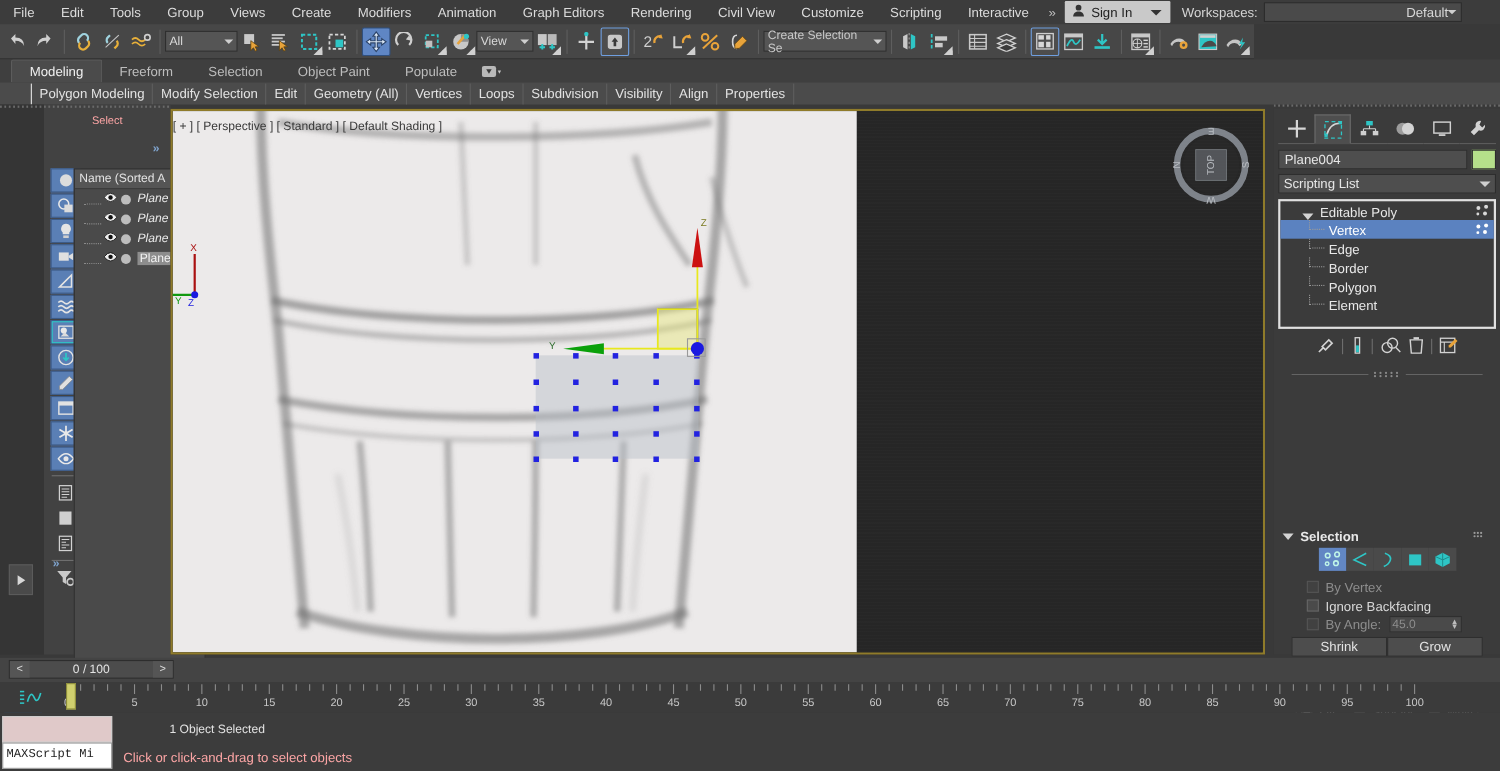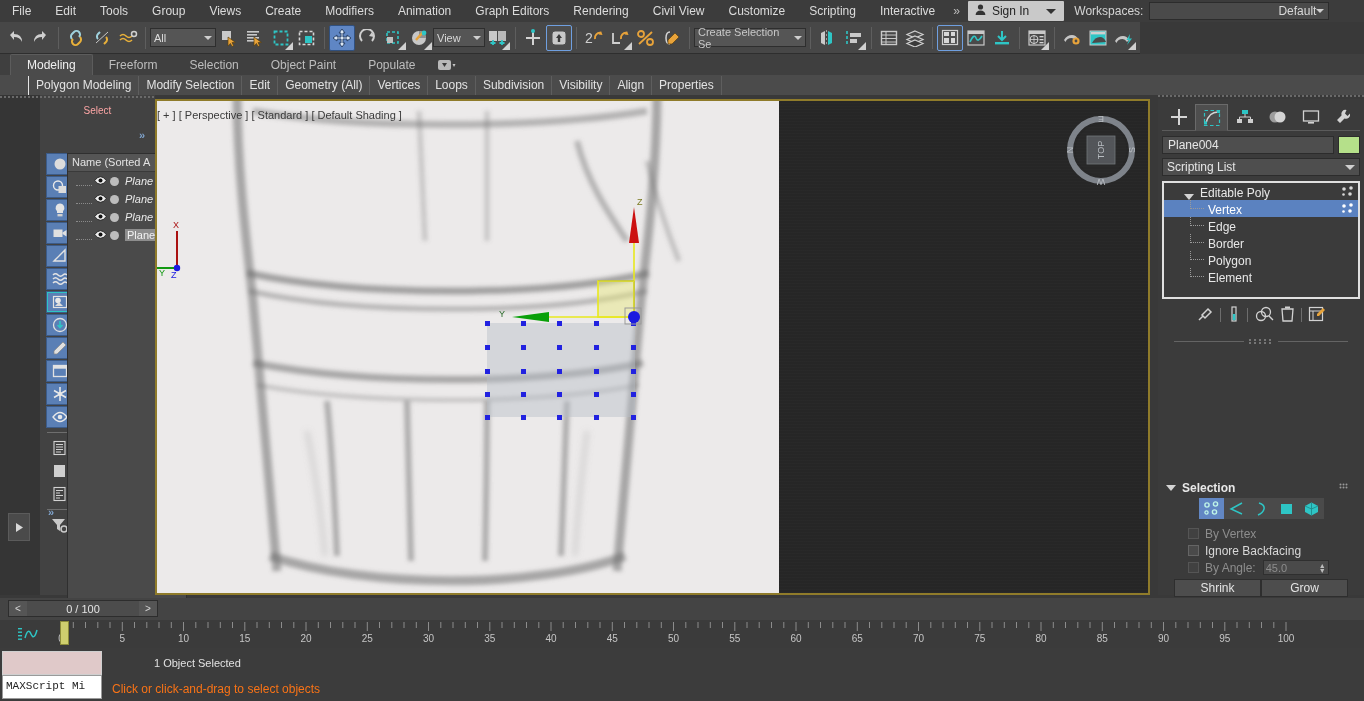--- a/index.html
+++ b/index.html
@@ -154,21 +154,21 @@
   .trackbar { position:absolute; left:0; top:620px; width:1364px; height:28px; background:#3b3b3b;}
   .tb-icon { position:absolute; left:18px; top:6px; }
   .ruler { position:absolute; left:56px; top:0; right:15px; height:28px;}
   .ts-handle { position:absolute; left:60px; top:1px; width:9px; height:24px; background:#cfcf6e; border:1px solid #8d8d3a;}
 
   
   .statusbar { position:absolute; left:0; top:648px; width:1364px; height:53px; background:#3c3c3c;}
   .mxs-box { position:absolute; left:2px; top:3px; width:100px; height:24px; background:#e0c9c9; border:1px solid #cfcfcf;}
   .mxs-mini { position:absolute; left:2px; top:27px; width:100px; height:24px; background:#fff; border:1px solid #9a9a9a; color:#222; font-family:"Liberation Mono", monospace; font-size:11px; padding:4px 3px; overflow:hidden; white-space:nowrap;}
   .stat1 { position:absolute; left:124px; top:9px; font-size:11px; color:#e2e2e2;margin-left:30px;}
-  .stat2 { position:absolute; left:112px; top:34px; font-size:12px; color:#f97316;}
+  .stat2 { position:absolute; left:112px; top:34px; font-size:12px; color:#fca5a5;}
 </style>
 </head>
 <body>
 
 <div id="app">
 
   <div class="menubar">
     <div class="mi">File</div>
     <div class="mi">Edit</div>
     <div class="mi">Tools</div>

